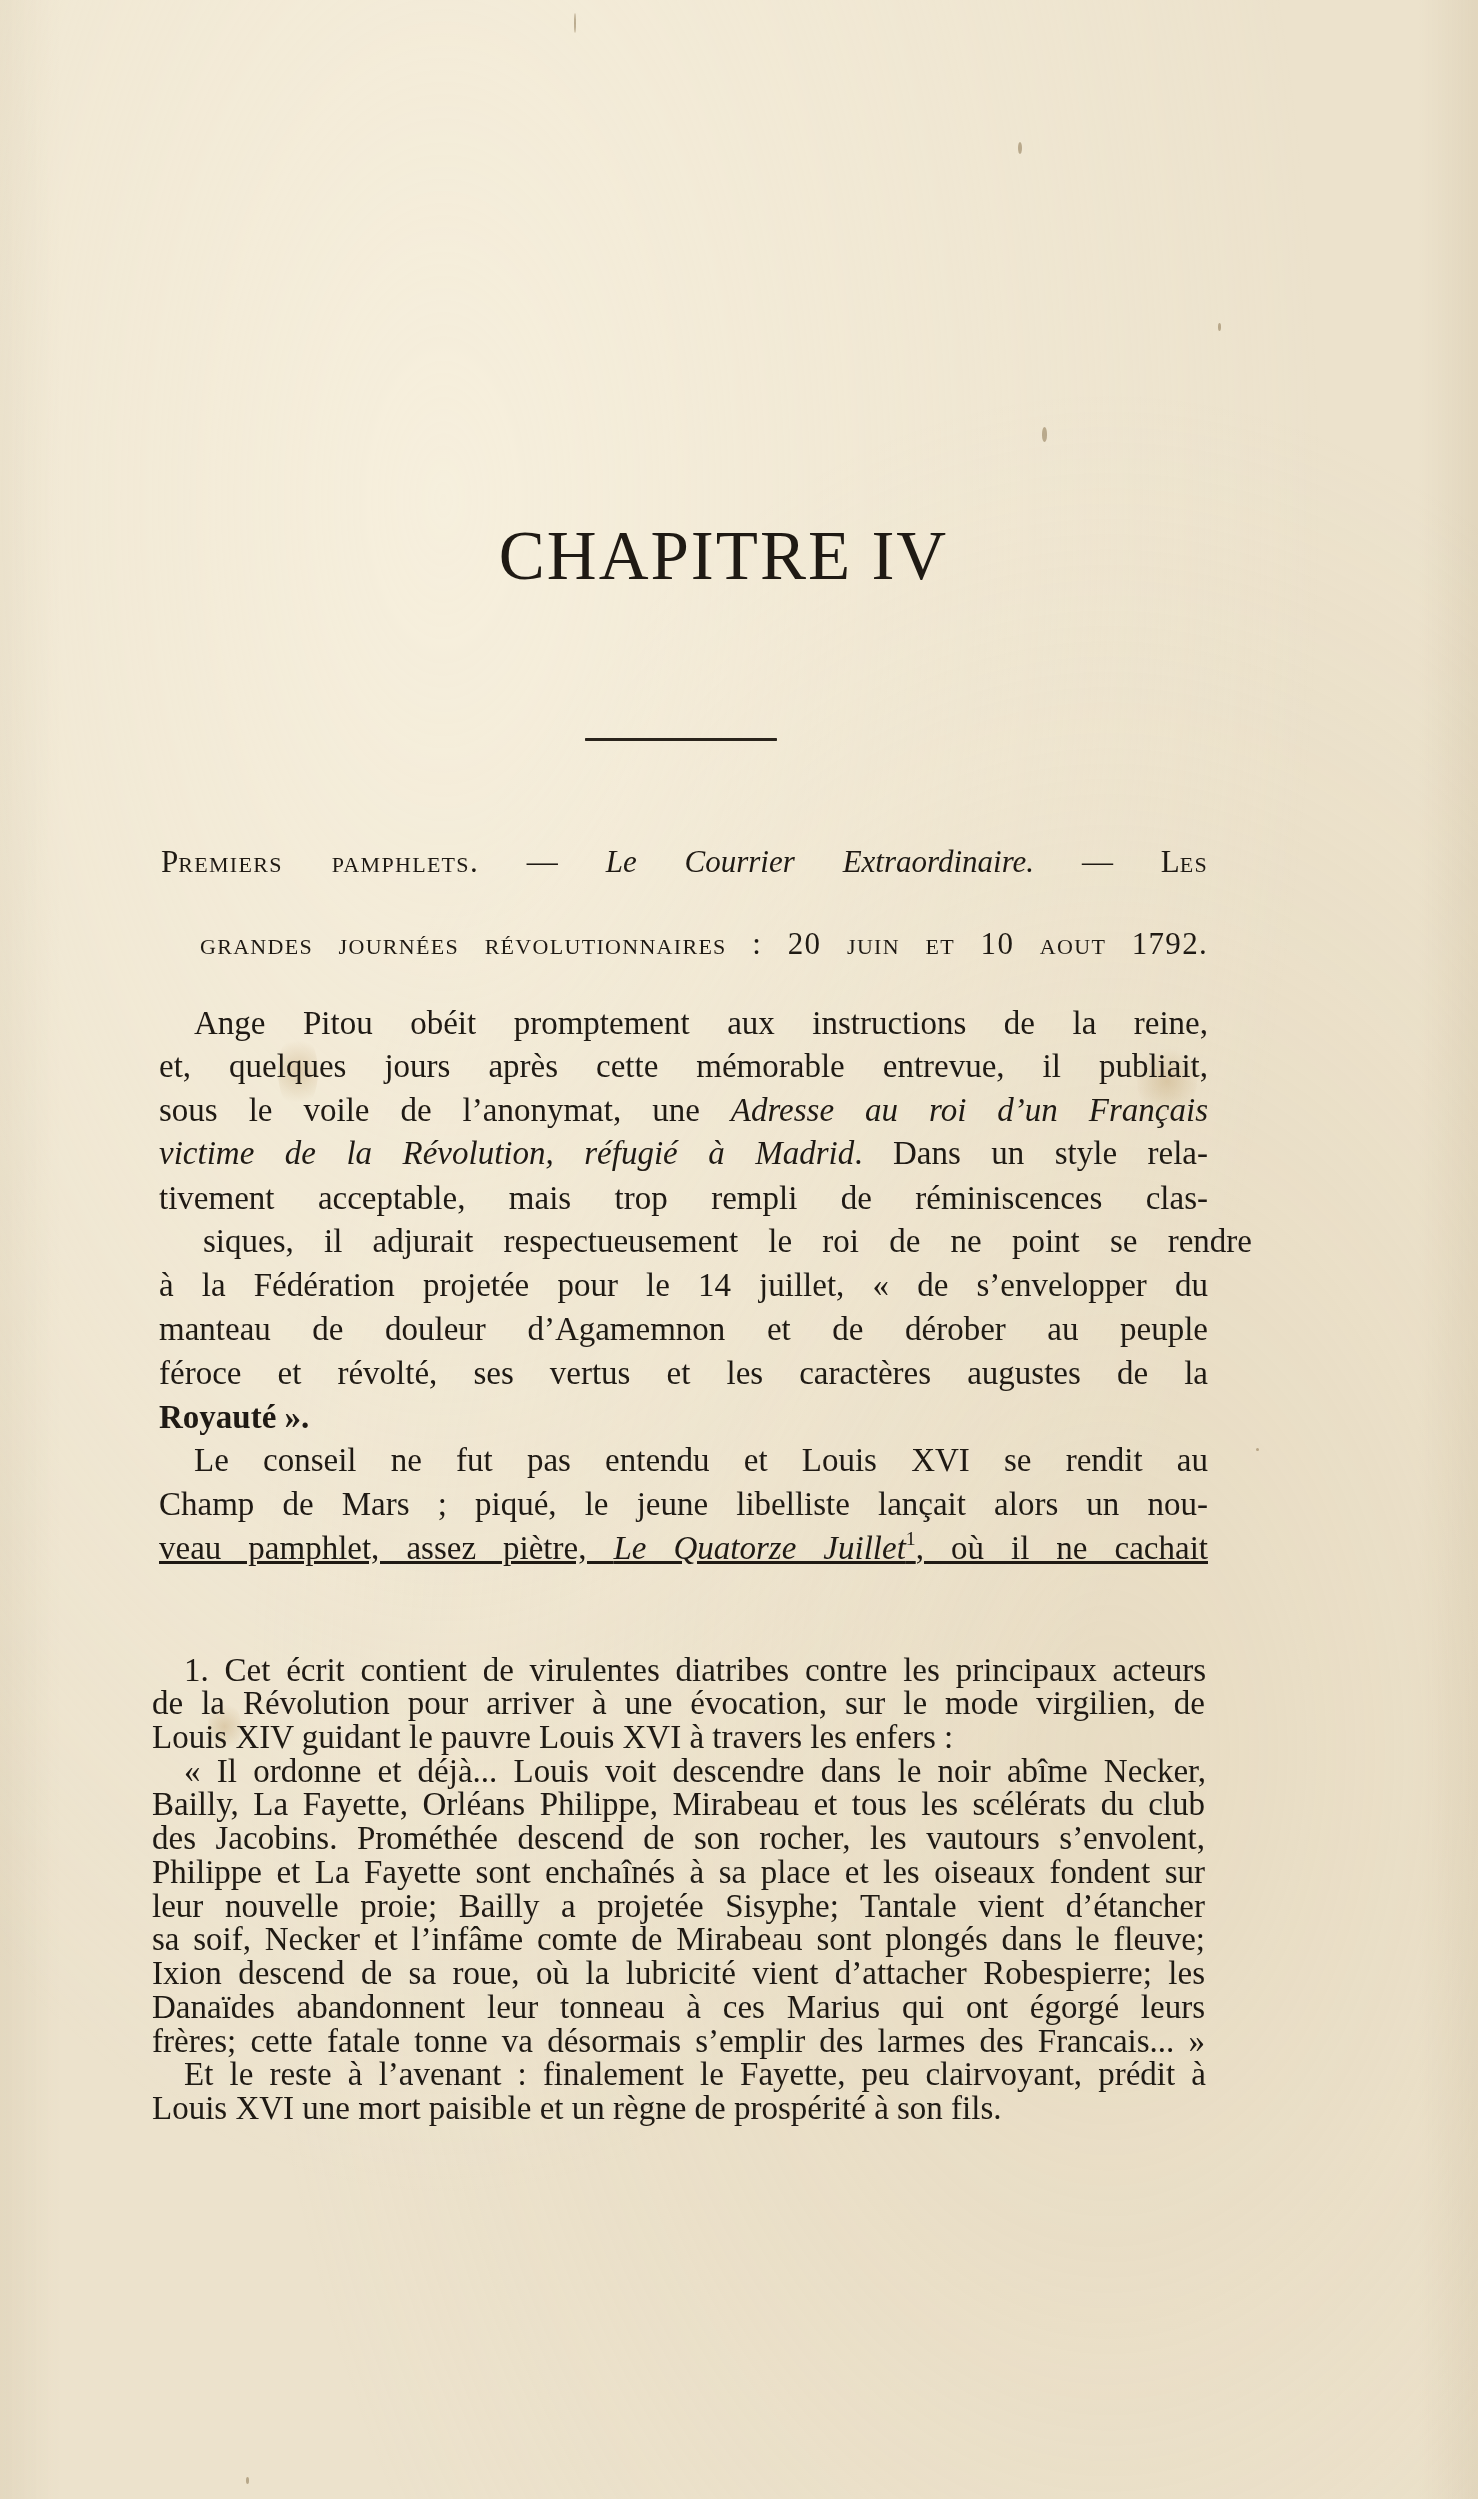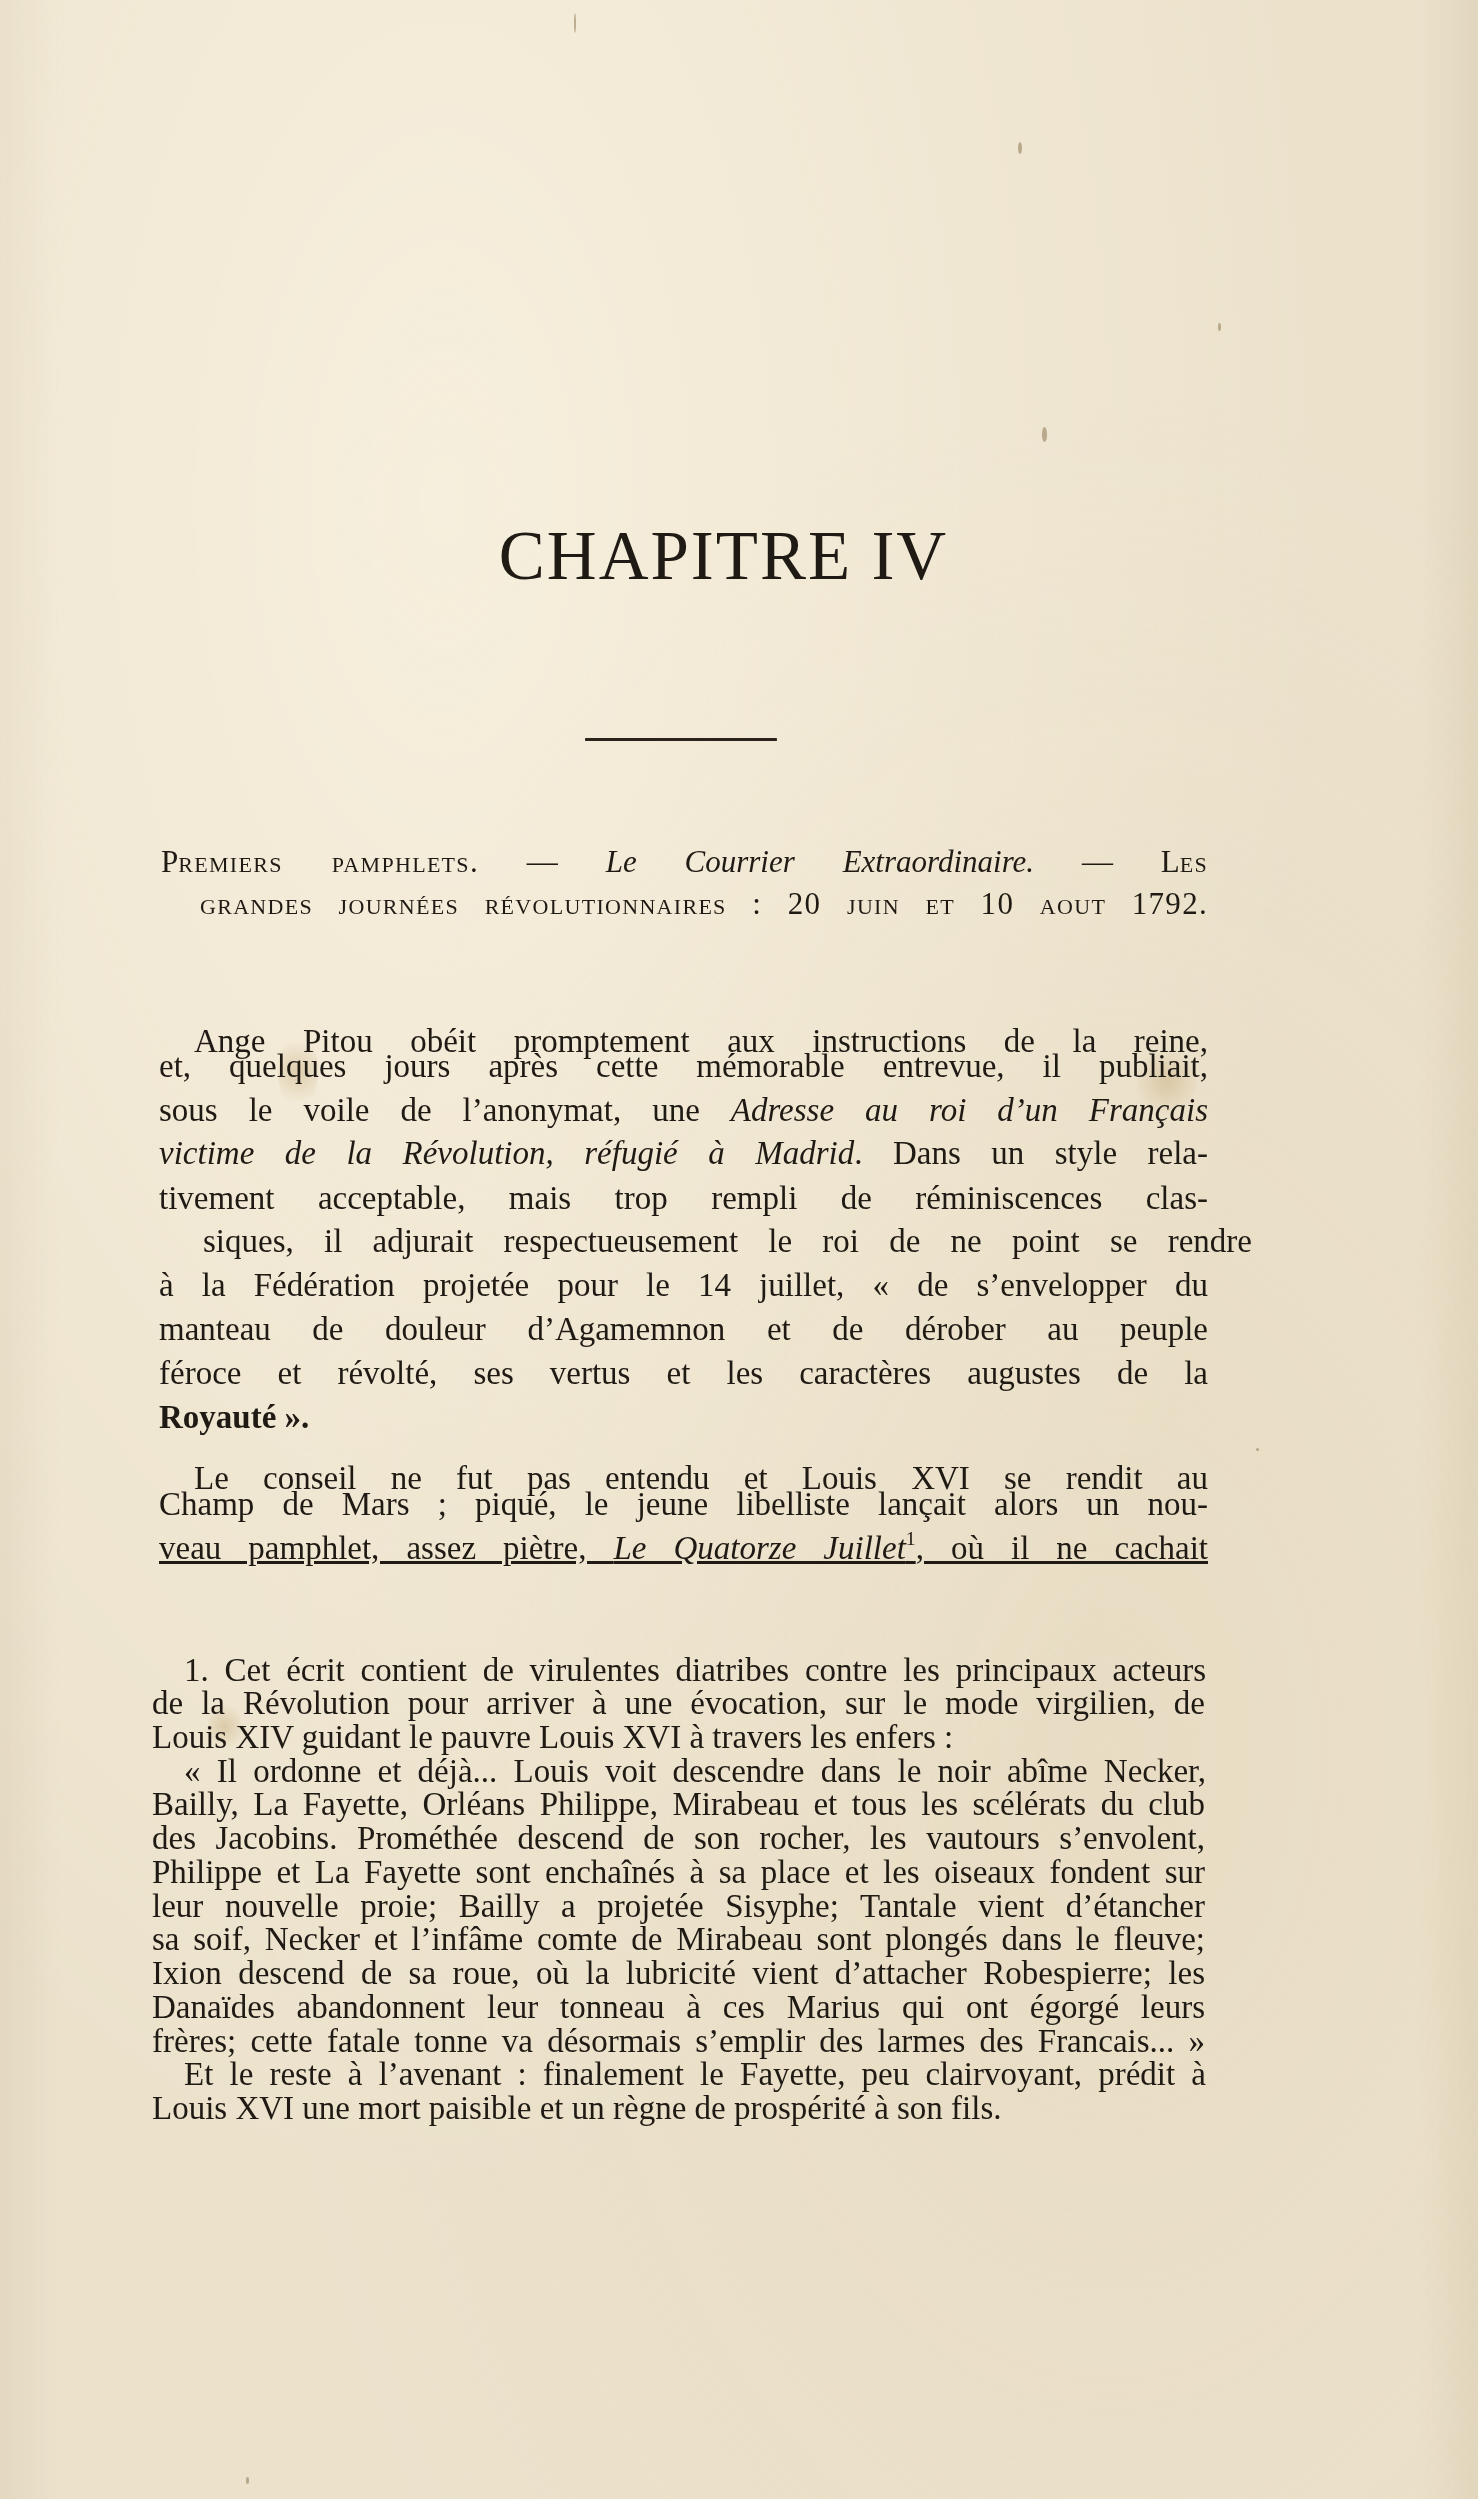--- a/index.html
+++ b/index.html
@@ -24,25 +24,25 @@
   }
   .chapter-title span { display: inline-block; margin-left: -40px; }
   .title-rule {
     position: absolute; left: 585px; top: 738px; width: 192px; height: 3.3px;
     background: #2a241c; border-radius: 0.7px;
   }
 
   .line { position: absolute; white-space: nowrap; text-align: justify; text-align-last: justify; }
 
   .summary .line { font-family: "Liberation Serif", serif; font-size: 31px; height: 40px; line-height: 40px; }
-  .sc { font-variant: small-caps; letter-spacing: 1.3px; }
+  .sc { font-variant: small-caps; letter-spacing: 1.3px; margin-top: 40px; }
   .it { font-style: italic; }
 
   .body .line { font-family: "Liberation Serif", serif; font-size: 33px; height: 44px; line-height: 44px; left: 159px; width: 1049px; }
-  .body .line.indent { left: 194px; width: 1014px; margin-top: 18px; }
+  .body .line.indent { left: 194px; width: 1014px; }
   .body .line.last { text-align-last: left; font-weight: bold; }
 
   .notes .line { font-family: "Liberation Serif", serif; font-size: 33px; height: 34px; line-height: 34px; left: 152px; width: 1053px; }
   .notes .line.indent { left: 184px; width: 1022px; }
   .notes .line.last { text-align-last: left; }
 
   sup { font-size: 60%; vertical-align: 0.7em; line-height: 0; }
 </style>
 </head>
 <body>

